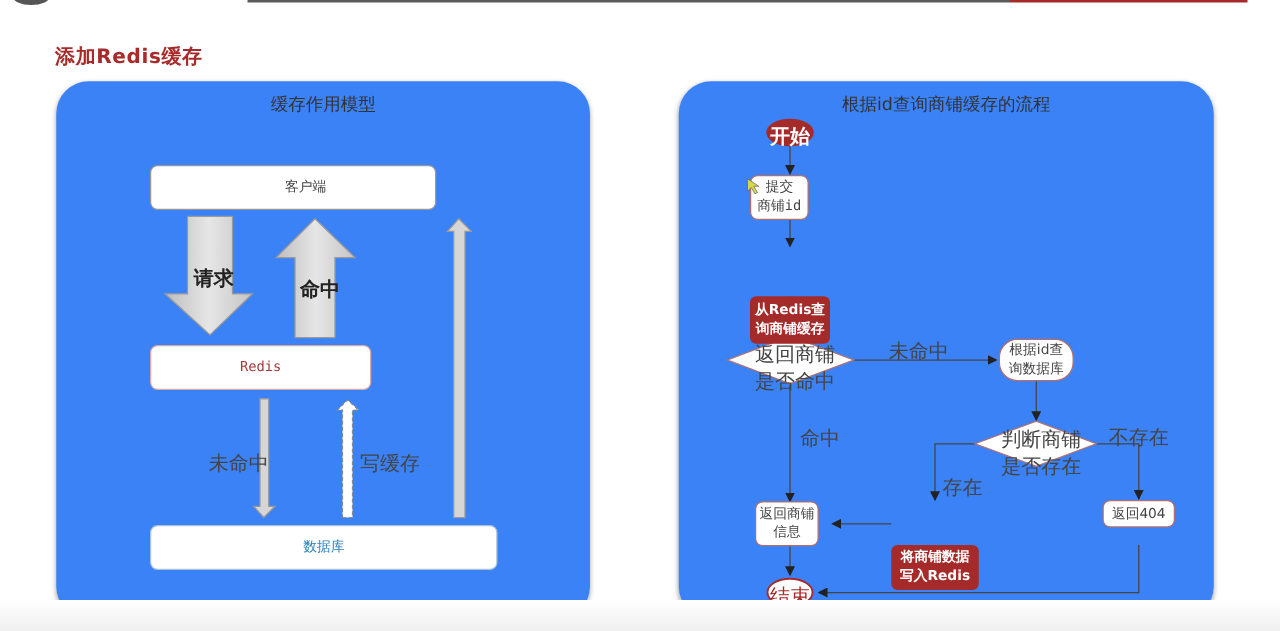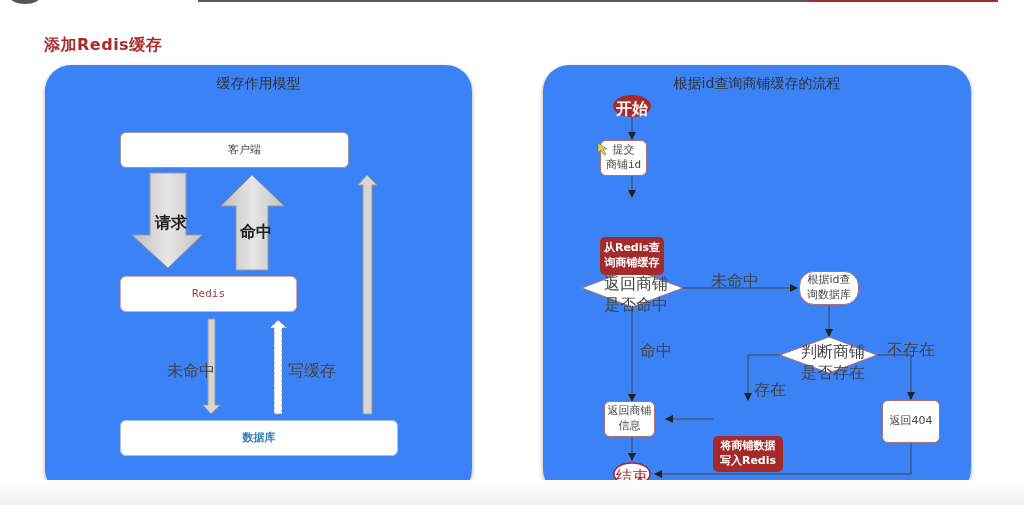--- a/index.html
+++ b/index.html
@@ -61,21 +61,21 @@
 
   <polygon points="274,414 282,414 282,328 287,328 278,320 270,328 274,328" fill="#fff" stroke="#888" stroke-width="1" stroke-dasharray="3,2"></polygon>
 </svg>
 
 <div class="box" style="left:120px;top:132px;width:229px;height:36px;border:1px solid #999;color:#444;padding-left:20px;">
   <span>客户端</span>
 </div>
 <div class="box mono" style="left:120px;top:276px;width:177px;height:36px;border:1px solid #d9a9a9;color:#a23a3a;">
   <span>Redis</span>
 </div>
-<div class="box" style="left:120px;top:420px;width:278px;height:36px;border:1px solid #a9c2d9;color:#2f7fb6;font-weight:bold;">
+<div class="box" style="left:120px;top:420px;width:278px;height:36px;border:1px solid #a9c2d9;color:#2f7fb6;font-weight:normal;">
   <span>数据库</span>
 </div>
 
 <div class="lbl lbl-bold" style="left:155px;top:213px;">请求</div>
 <div class="lbl lbl-bold" style="left:240px;top:222px;">命中</div>
 <div class="lbl" style="left:167px;top:361px;">未命中</div>
 <div class="lbl" style="left:288px;top:361px;">写缓存</div>
 
 <div class="panel panel-right">
   <div class="panel-title">根据id查询商铺缓存的流程</div>
@@ -153,21 +153,21 @@
     </div>
 </div>
 
 <div class="box red-box" style="left:713px;top:401px;width:70px;height:36px;margin-top:35px;">
   <div>
       <div>将商铺数据</div>
       <div>写入Redis</div>
     </div>
 </div>
 
-<div class="box outline-box" style="left:882px;top:400px;width:58px;height:43px;">
+<div class="box outline-box" style="left:882px;top:400px;width:58px;height:22px;">
   <span>返回404</span>
 </div>
 
 <div class="lbl" style="left:614px;top:467px;width:36px;text-align:center;color:#a52a2a;">结束</div>
 
 <svg width="1024" height="505">
   <polygon points="598,143 598,153 601,150 604,155 606,154 603,149 607,149" fill="#d8d84a" stroke="#666" stroke-width="0.6"></polygon>
 </svg>
 
 <div class="bottom-fade"></div>

